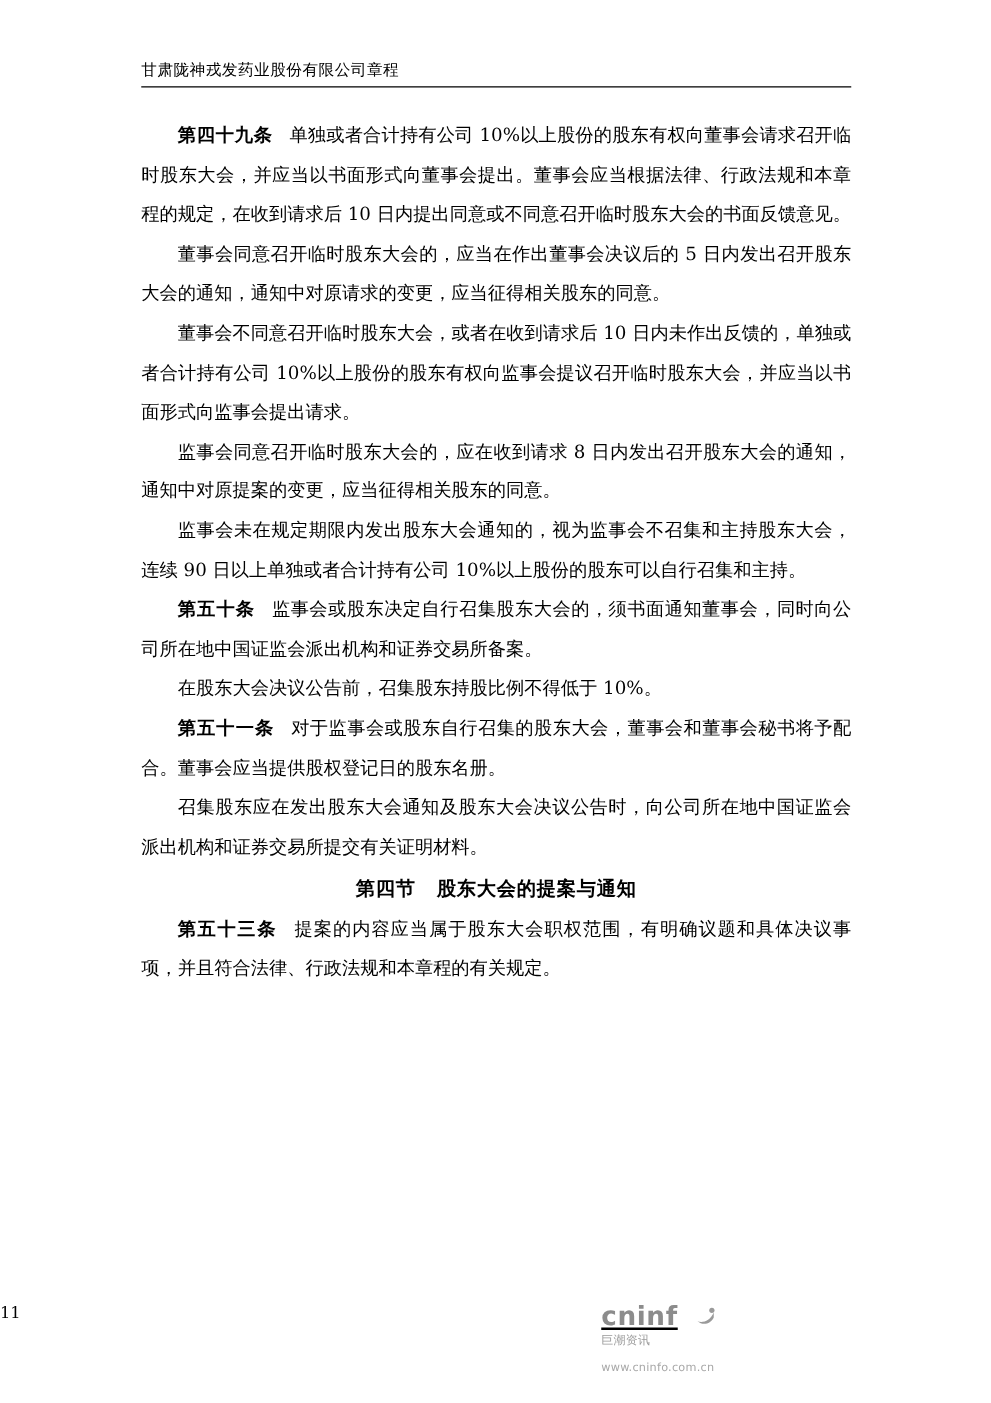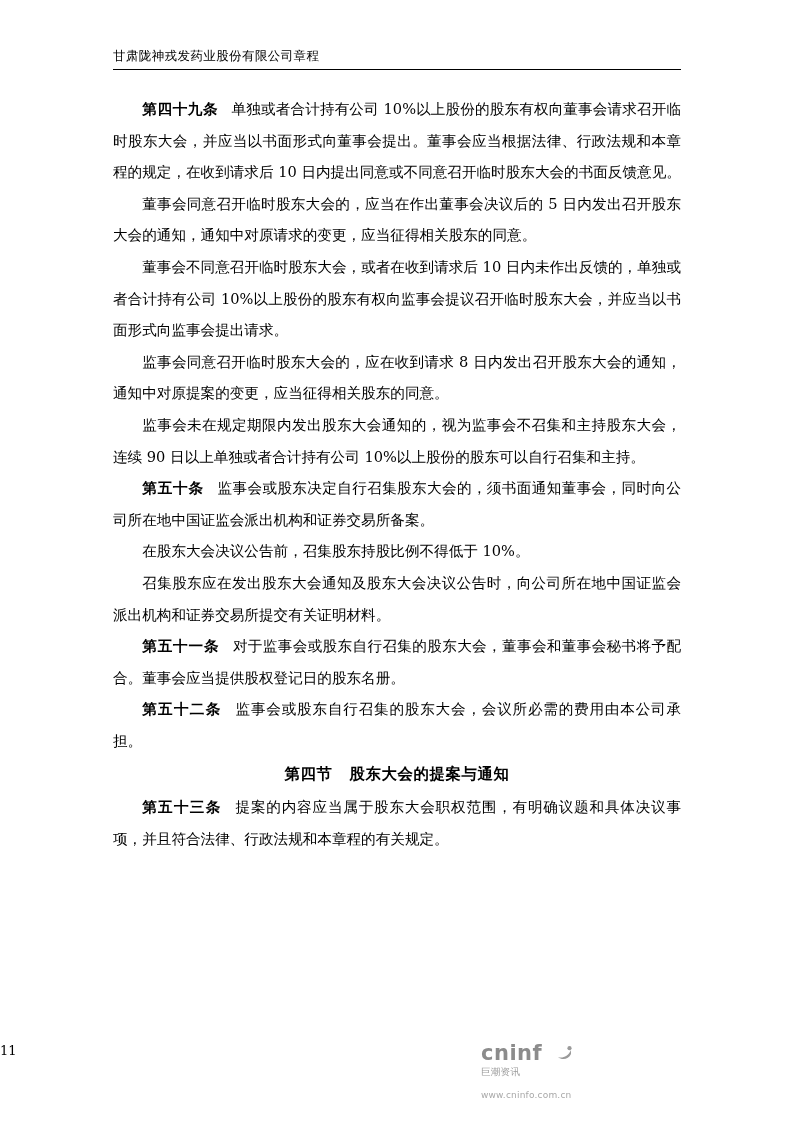--- a/index.html
+++ b/index.html
@@ -85,20 +85,21 @@
     position: absolute;
     right: 30px;
     bottom: 22px;
     width: 140px;
     text-align: left;
   }
   .logo-main {
     display: flex;
     align-items: center;
     gap: 14px;
+    text-decoration: underline;
   }
   .logo-word {
     font-family: "DejaVu Sans", "Liberation Sans", sans-serif;
     font-size: 21px;
     font-weight: bold;
     color: #8c8c8c;
     letter-spacing: 0.5px;
   }
   .logo-mark {
     width: 17px;
@@ -140,25 +141,24 @@
     <p class="para"><span>董事会不同意召开临时股东大会，或者在收到请求后 10 日内未作出反馈的，单独或者合计持有公司 10%以上股份的股东有权向监事会提议召开临时股东大会，并应当以书面形式向监事会提出请求。</span></p>
 
     <p class="para"><span>监事会同意召开临时股东大会的，应在收到请求 8 日内发出召开股东大会的通知，通知中对原提案的变更，应当征得相关股东的同意。</span></p>
 
     <p class="para"><span>监事会未在规定期限内发出股东大会通知的，视为监事会不召集和主持股东大会，连续 90 日以上单独或者合计持有公司 10%以上股份的股东可以自行召集和主持。</span></p>
 
     <p class="para"><span class="art">第五十条</span><span class="gap"></span><span>监事会或股东决定自行召集股东大会的，须书面通知董事会，同时向公司所在地中国证监会派出机构和证券交易所备案。</span></p>
 
     <p class="para"><span>在股东大会决议公告前，召集股东持股比例不得低于 10%。</span></p>
 
+    <p class="para"><span class="art">第五十一条</span><span class="gap"></span><span>对于监事会或股东自行召集的股东大会，董事会和董事会秘书将予配合。董事会应当提供股权登记日的股东名册。</span></p>
+
     <p class="para"><span>召集股东应在发出股东大会通知及股东大会决议公告时，向公司所在地中国证监会派出机构和证券交易所提交有关证明材料。</span></p>
 
-    <p class="para"><span class="art">第五十一条</span><span class="gap"></span><span>对于监事会或股东自行召集的股东大会，董事会和董事会秘书将予配合。董事会应当提供股权登记日的股东名册。</span></p>
-
-    <p class="para"><span class="art">第五十二条</span><span class="gap"></span><span>监事会或股东自行召集的股东大会，会议所必需的费用由本公司承担。</span></p>
 
     <h2 class="section"><span>第四节</span><span class="sp"></span><span>股东大会的提案与通知</span></h2>
 
     <p class="para"><span class="art">第五十三条</span><span class="gap"></span><span>提案的内容应当属于股东大会职权范围，有明确议题和具体决议事项，并且符合法律、行政法规和本章程的有关规定。</span></p>
 
   </div>
 
   <div class="page-number">11</div>
 
   <div class="logo">

